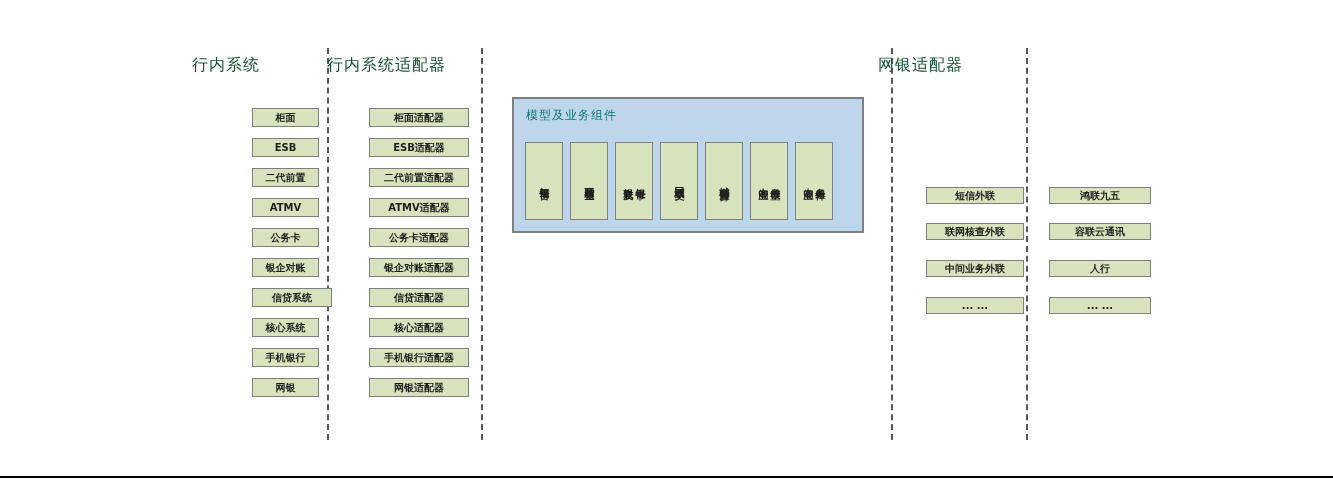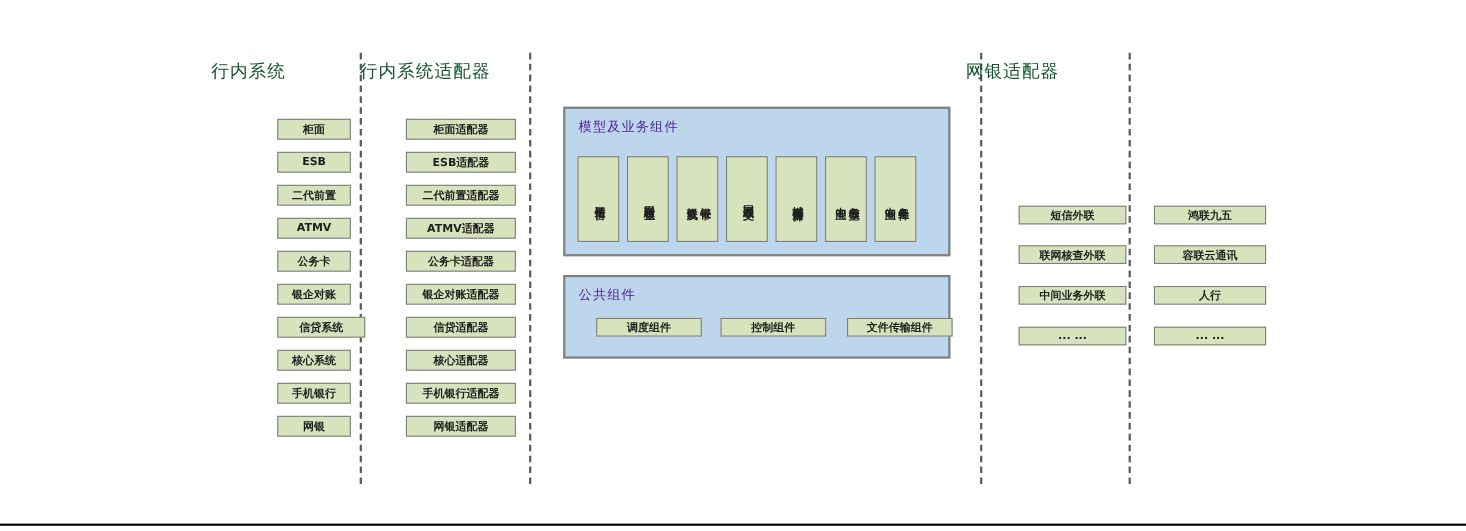--- a/index.html
+++ b/index.html
@@ -47,21 +47,21 @@
     position: absolute;
     box-sizing: border-box;
     background: #bdd6ec;
     border: 2px solid #808080;
   }
   .panel-title {
     position: absolute;
     left: 12px;
     top: 8px;
     font-size: 12px;
-    color: #4c1d95;
+    color: #0f766e;
     letter-spacing: 1px;
   }
   .vbox {
     position: absolute;
     box-sizing: border-box;
     width: 38px;
     height: 78px;
     background: #d6e3bc;
     border: 1px solid #7f7f7f;
     display: flex;
@@ -144,26 +144,20 @@
     <div class="vbox" style="left:236px;top:43px">
         <span>中间业
 务模型</span>
       </div>
     <div class="vbox" style="left:281px;top:43px">
         <span>中间业
 务组件</span>
       </div>
   </div>
 
-  <div class="panel" style="left:512px;top:250px;width:352px;height:76px">
-    <div class="panel-title">公共组件</div>
-    <div class="hbox" style="left:12px;top:37px;width:96px;height:17px">调度组件</div>
-    <div class="hbox" style="left:125px;top:37px;width:96px;height:17px">控制组件</div>
-    <div class="hbox" style="left:240px;top:37px;width:96px;height:17px">文件传输组件</div>
-  </div>
 
 
   <div class="hbox" style="left:910px;top:187px;width:98px;height:17px">短信外联</div>
   <div class="hbox" style="left:910px;top:223px;width:98px;height:17px">联网核查外联</div>
   <div class="hbox" style="left:910px;top:260px;width:98px;height:17px">中间业务外联</div>
   <div class="hbox" style="left:910px;top:297px;width:98px;height:17px">... ...</div>
 
   <div class="hbox" style="left:1033px;top:187px;width:102px;height:17px">鸿联九五</div>
   <div class="hbox" style="left:1033px;top:223px;width:102px;height:17px">容联云通讯</div>
   <div class="hbox" style="left:1033px;top:260px;width:102px;height:17px">人行</div>

